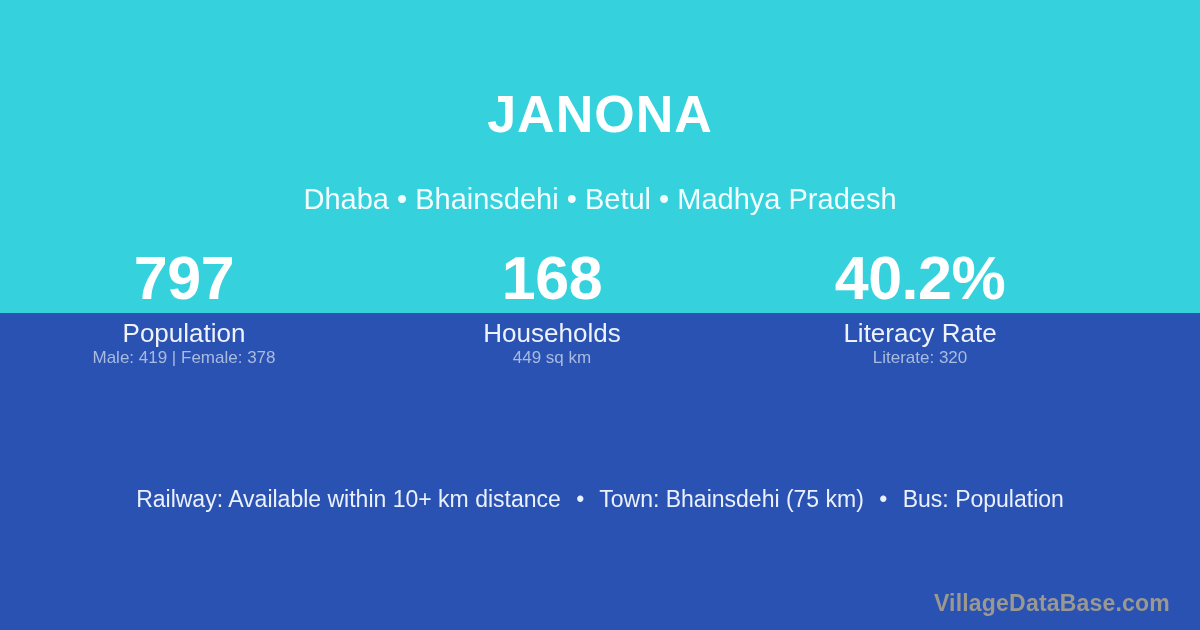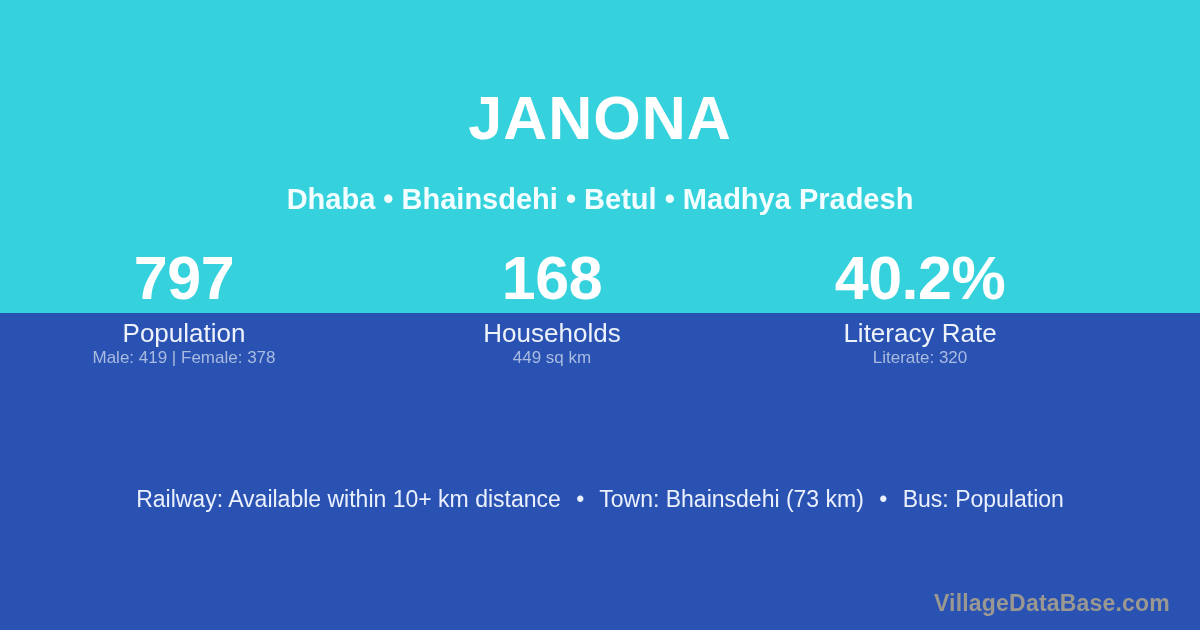--- a/index.html
+++ b/index.html
@@ -44,37 +44,37 @@
   .header {
     position: absolute;
     left: 0;
     top: 0;
     width: 1200px;
     text-align: center;
   }
   .village-title {
     margin: 0;
     padding: 0;
-    font-size: 61px;
+    font-size: 52px;
     font-weight: bold;
     line-height: 1;
     letter-spacing: 1px;
     color: #ffffff;
     position: absolute;
     top: 88px;
     left: 0;
     width: 1200px;
   }
   .village-subtitle {
     position: absolute;
     top: 181px;
     left: 0;
     width: 1200px;
     font-size: 29px;
-    font-weight: bold;
+    font-weight: normal;
     line-height: 1.3;
     color: #f2feff;
   }
 
   
   .stats {
     position: absolute;
     left: 0;
     top: 248px;
     width: 1104px;
@@ -171,20 +171,20 @@
       <span class="stat-value">40.2%</span>
       <span class="stat-label">Literacy Rate</span>
       <span class="stat-sub">Literate: 320</span>
     </div>
 
   </div>
 
   <div class="amenities">
     <span>Railway: Available within 10+ km distance</span>
     <span class="amenity-sep">•</span>
-    <span>Town: Bhainsdehi (73 km)</span>
+    <span>Town: Bhainsdehi (75 km)</span>
     <span class="amenity-sep">•</span>
     <span>Bus: Population</span>
   </div>
 
   <div class="watermark">VillageDataBase.com</div>
 
 </div>
 
 </body></html>

